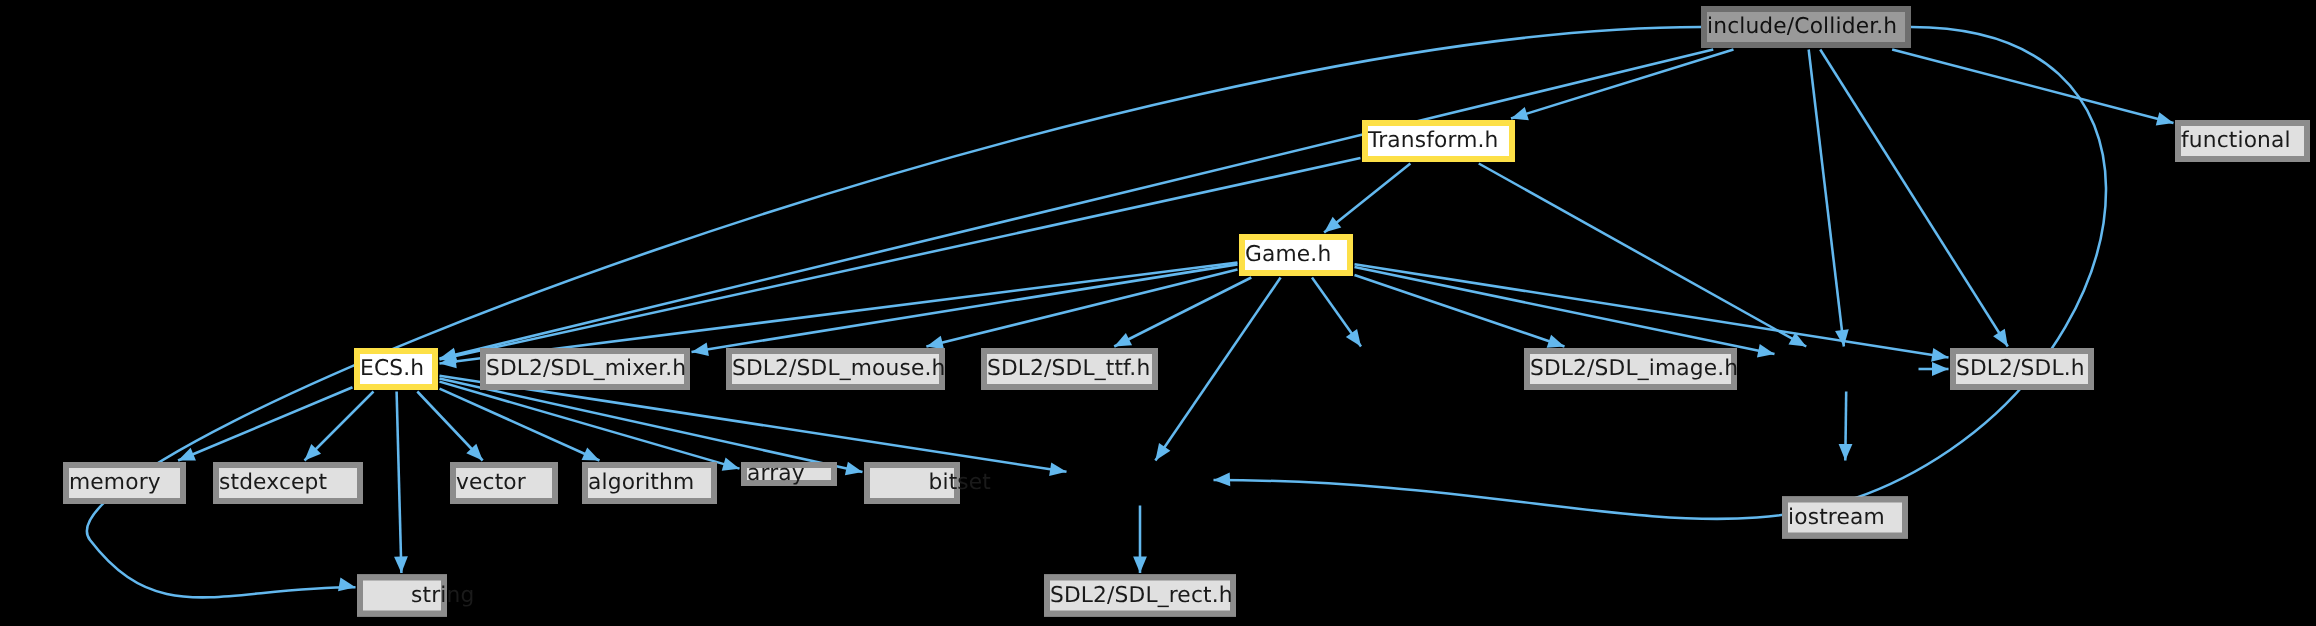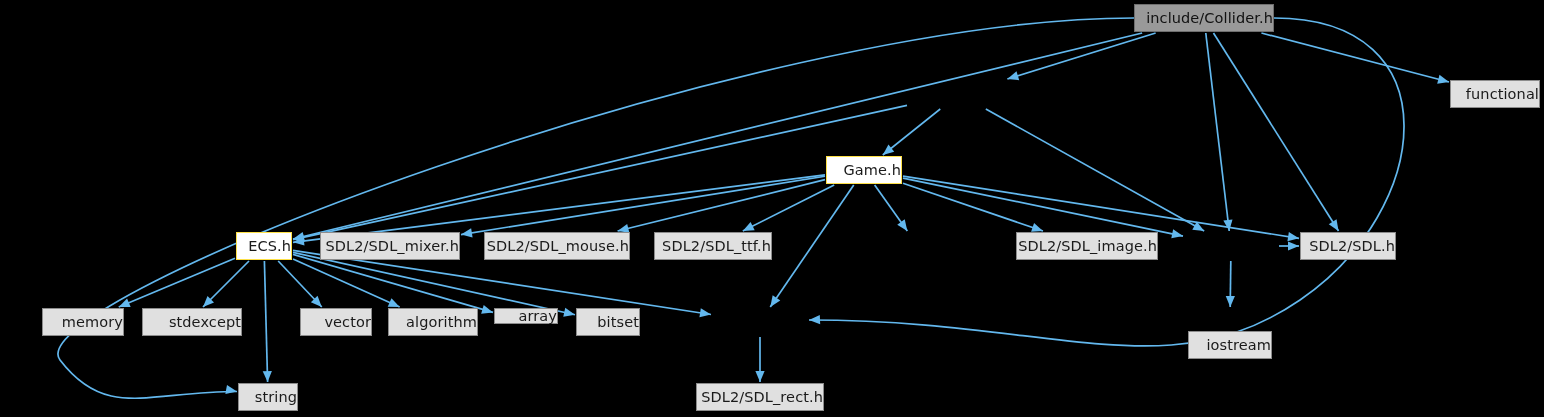--- a/index.html
+++ b/index.html
@@ -20,22 +20,22 @@
     left: 0; top: 0;
     width: 1544px;
     height: 417px;
     display: block;
   }
   .gnode {
     position: absolute;
     box-sizing: border-box;
     display: flex;
     align-items: center;
-    justify-content: flex-end;
-    border: 1px solid #fde047;
+    justify-content: flex-start;
+    border: 4px solid #fde047;
     background: #ffffff;
     color: #1a1a1a;
     font-size: 14.5px;
     line-height: 1;
     white-space: nowrap;
     letter-spacing: 0.1px;
     z-index: 5;
   }
   .gnode.lib {
     background: #e0e0e0;
@@ -121,20 +121,23 @@
       <polygon class="edge-head" points="1299,246 1288,250.6 1288,241.4"></polygon>
       <path class="edge-path" d="M760,337 L760,382"></path>
       <polygon class="edge-head" points="760,382 755.4,371 764.6,371"></polygon>
     </svg>
 <div class="gnode root" style="left: 1134px; top: 4px; width: 140px; height: 28px;">
       <span>include/Collider.h</span>
     </div>
     <div class="gnode lib" style="left: 1450px; top: 80px; width: 90px; height: 28px;">
       <span>functional</span>
     </div>
+    <div class="gnode" style="left: 908px; top: 80px; width: 102px; height: 28px;">
+      <span>Transform.h</span>
+    </div>
     <div class="gnode" style="left: 826px; top: 156px; width: 76px; height: 28px;">
       <span>Game.h</span>
     </div>
     <div class="gnode" style="left: 236px; top: 232px; width: 56px; height: 28px;">
       <span>ECS.h</span>
     </div>
     <div class="gnode lib" style="left: 320px; top: 232px; width: 140px; height: 28px;">
       <span>SDL2/SDL_mixer.h</span>
     </div>
     <div class="gnode lib" style="left: 484px; top: 232px; width: 146px; height: 28px;">
@@ -163,19 +166,19 @@
     </div>
     <div class="gnode lib" style="left: 494px; top: 308px; width: 64px; height: 16px;">
       <span>array</span>
     </div>
     <div class="gnode lib" style="left: 576px; top: 308px; width: 64px; height: 28px; padding-left: 39px;">
       <span>bitset</span>
     </div>
     <div class="gnode lib" style="left: 1188px; top: 308px; width: 84px; height: 28px; margin-top: 23px;">
       <span>iostream</span>
     </div>
-    <div class="gnode lib" style="left: 238px; top: 383px; width: 60px; height: 28px;">
+    <div class="gnode lib" style="left: 238px; top: 383px; width: 60px; height: 28px; padding-left: 32px;">
       <span>string</span>
     </div>
     <div class="gnode lib" style="left: 696px; top: 383px; width: 128px; height: 28px;">
       <span>SDL2/SDL_rect.h</span>
     </div>
   </div>
 
 </body></html>

